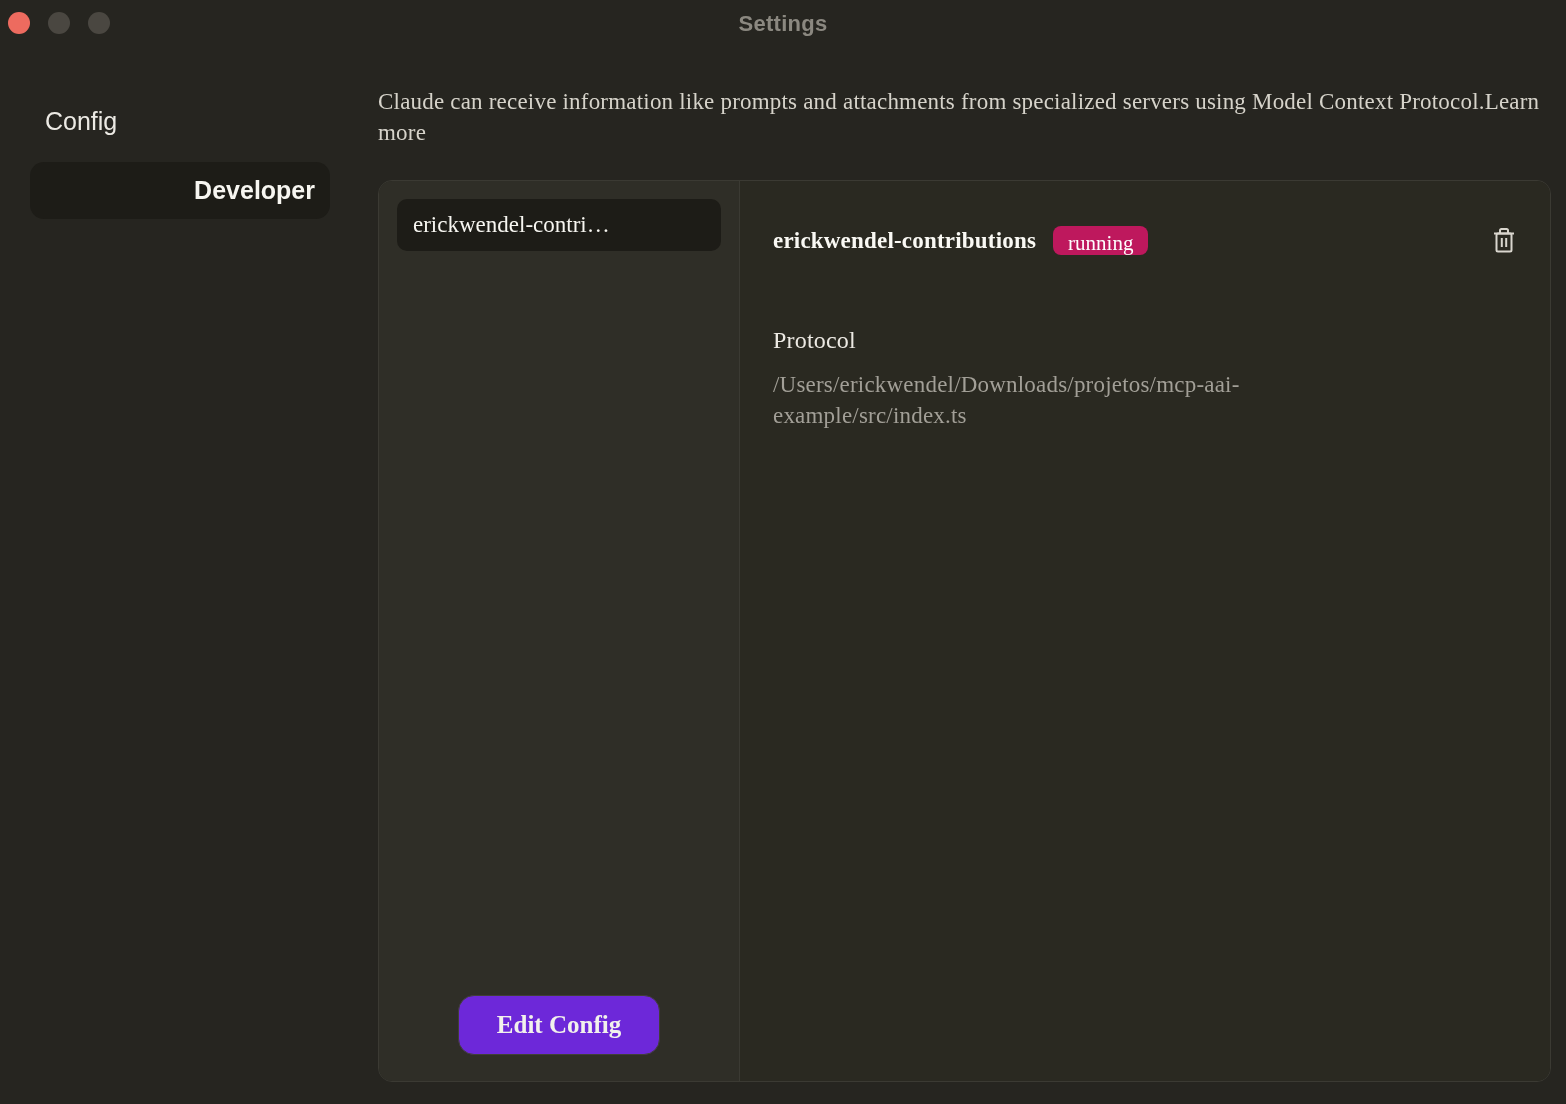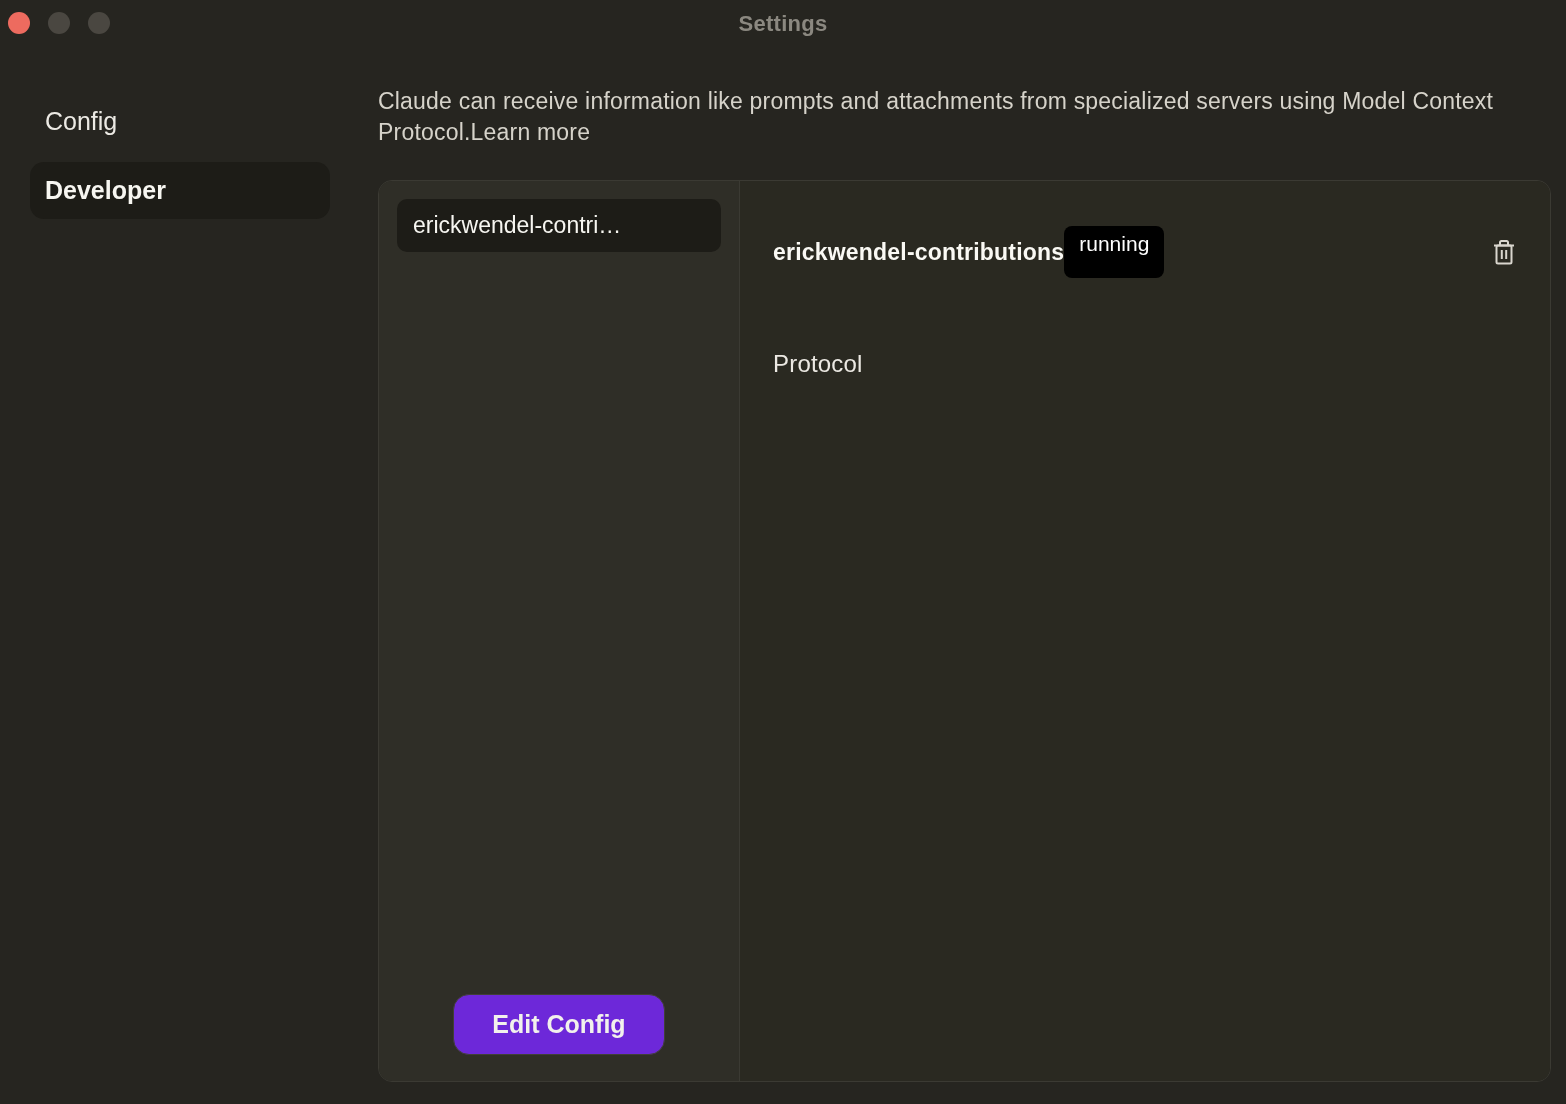--- a/index.html
+++ b/index.html
@@ -42,28 +42,28 @@
   .sidebar { width: 378px; flex: 0 0 378px; padding-top: 45px; }
   .side-item {
     margin-left: 30px;
     width: 300px;
     padding: 14px 15px;
     font-size: 25px;
     border-radius: 14px;
     color: #eceae4;
     cursor: default;
   }
-  .side-item + .side-item { margin-top: 12px; }
+  .side-item + .side-item { margin-top: 12px; text-align: right; }
   .side-item.active {
     background: #1d1c17;
     font-weight: bold;
     color: #f7f6f1;
   }
 
-  .main { flex: 1; padding: 38px 15px 0 0; }
+  .main { flex: 1; padding: 38px 15px 0 0; font-family: Liberation Serif, serif; }
   .desc {
     font-size: 23px;
     line-height: 31px;
     color: #d6d3ca;
     max-width: 1180px;
     margin-bottom: 32px;
     letter-spacing: 0.2px;
   }
   .learn-more { color: #d6d3ca; text-decoration: none; cursor: pointer; }
 
@@ -118,24 +118,25 @@
     display: flex;
     align-items: center;
   }
   .server-name {
     font-size: 23px;
     font-weight: bold;
     color: #faf9f4;
     letter-spacing: 0.2px;
   }
   .badge {
-    background: #000000;
+    margin-left: 17px;
+    background: #be185d;
     color: #fefefe;
     font-size: 21px;
-    padding: 6px 15px 23px;
+    padding: 6px 15px 0;
     border-radius: 8px;
     line-height: 1.1;
   }
   .trash-btn {
     margin-left: auto;
     width: 26px; height: 28px;
     display: flex; align-items: center; justify-content: center;
     cursor: pointer;
   }
 
@@ -200,19 +201,20 @@
                 <rect x="4.5" y="6.5" width="15" height="18" rx="1.5"></rect>
                 <path d="M9.8 11 V20"></path>
                 <path d="M14.2 11 V20"></path>
               </svg>
             </span>
           </div>
 
 
           <div class="section">
             <div class="sec-label">Protocol</div>
+            <div class="sec-value">/Users/erickwendel/Downloads/projetos/mcp-aai-example/src/index.ts</div>
           </div>
 
         </div>
       </section>
     </main>
   </div>
 </div>
 
 </body></html>

